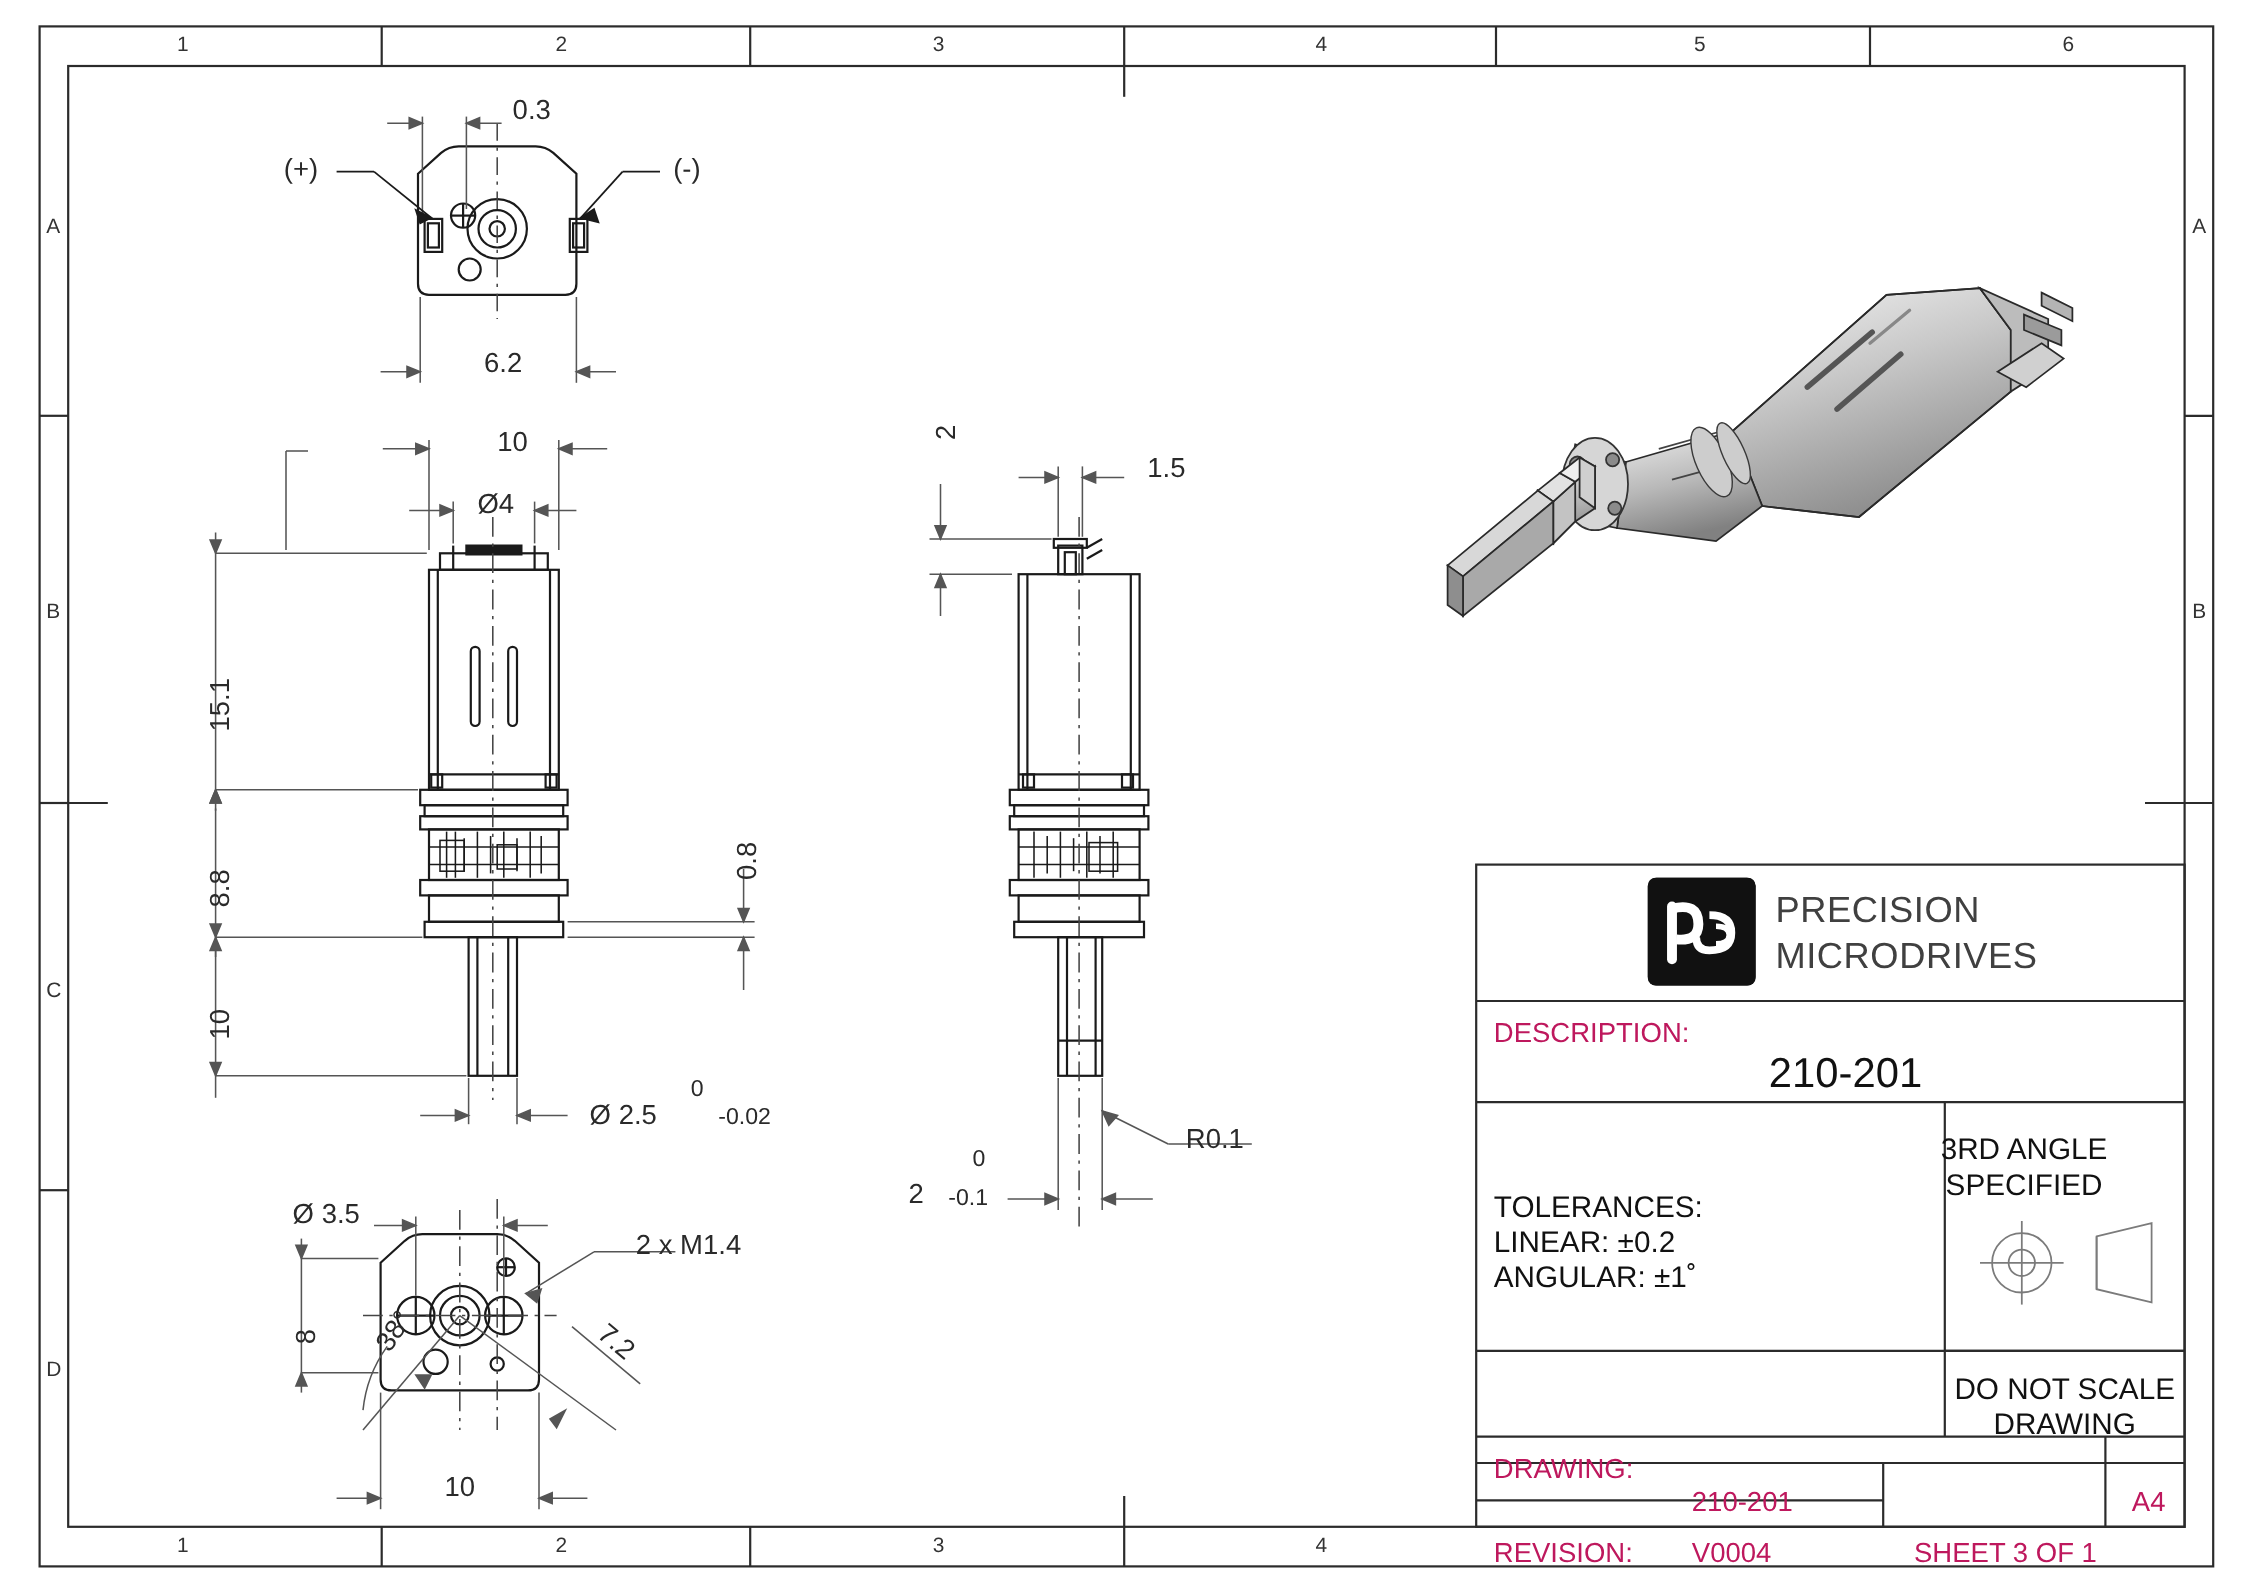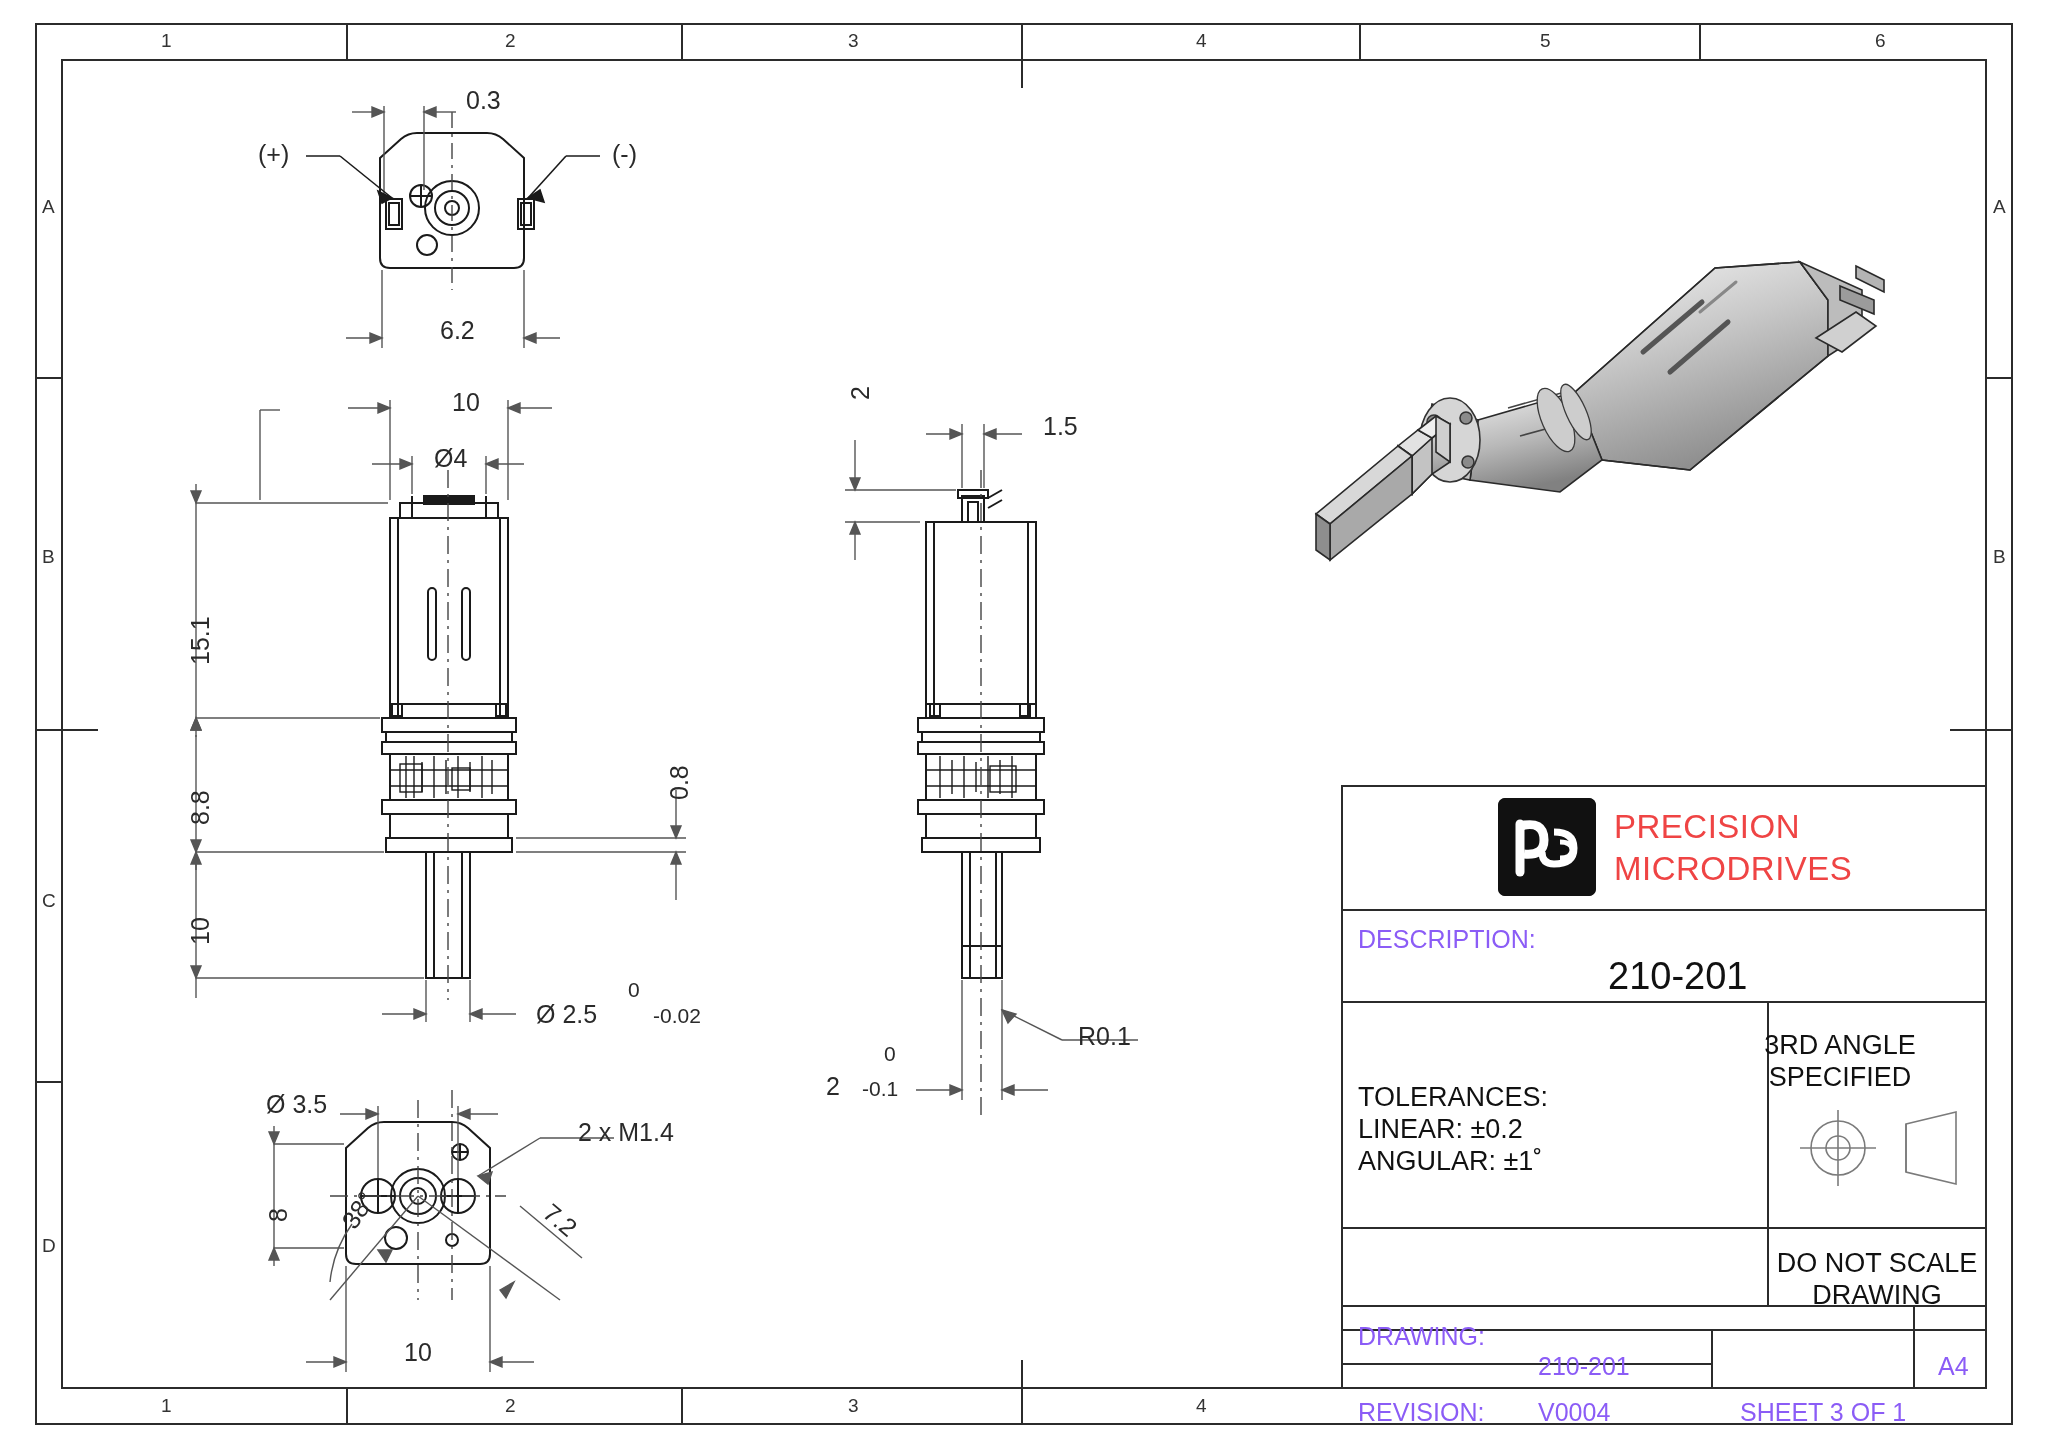--- a/index.html
+++ b/index.html
@@ -4,25 +4,25 @@
 <style>
   html,body{margin:0;padding:0;background:#ffffff;}
   body{width:2048px;height:1448px;overflow:hidden;font-family:"Liberation Sans",sans-serif;color:#1a1a1a;}
   #sheet{position:relative;width:2048px;height:1448px;background:#fff;}
   .txt{position:absolute;white-space:nowrap;font-family:"Liberation Sans",sans-serif;color:#1a1a1a;}
   .zone{font-size:19px;color:#333;}
   .dim{font-size:25px;color:#2a2a2a;}
   .dimsm{font-size:21px;color:#2a2a2a;}
   .rot90{transform:rotate(-90deg);transform-origin:left top;}
   svg{position:absolute;left:0;top:0;overflow:visible;}
-  .tb-txt{font-size:25px;color:#8b5cf6;text-align:right;}
+  .tb-txt{font-size:25px;color:#be185d;text-align:right;}
   .tb-big{font-size:38px;color:#111;}
   .tb-mid{font-size:27px;color:#111;}
   .logo-box{position:absolute;background:#111;border-radius:7px;}
-  .logo-word{position:absolute;font-size:33px;letter-spacing:0.5px;color:#ef4444;}
+  .logo-word{position:absolute;font-size:33px;letter-spacing:0.5px;color:#404040;}
 </style>
 </head>
 <body>
 
 <div id="sheet">
 
   <svg width="2048" height="1448">
 
     <rect x="36" y="24" width="1976" height="1400" fill="none" stroke="#2b2b2b" stroke-width="2"></rect>
 

